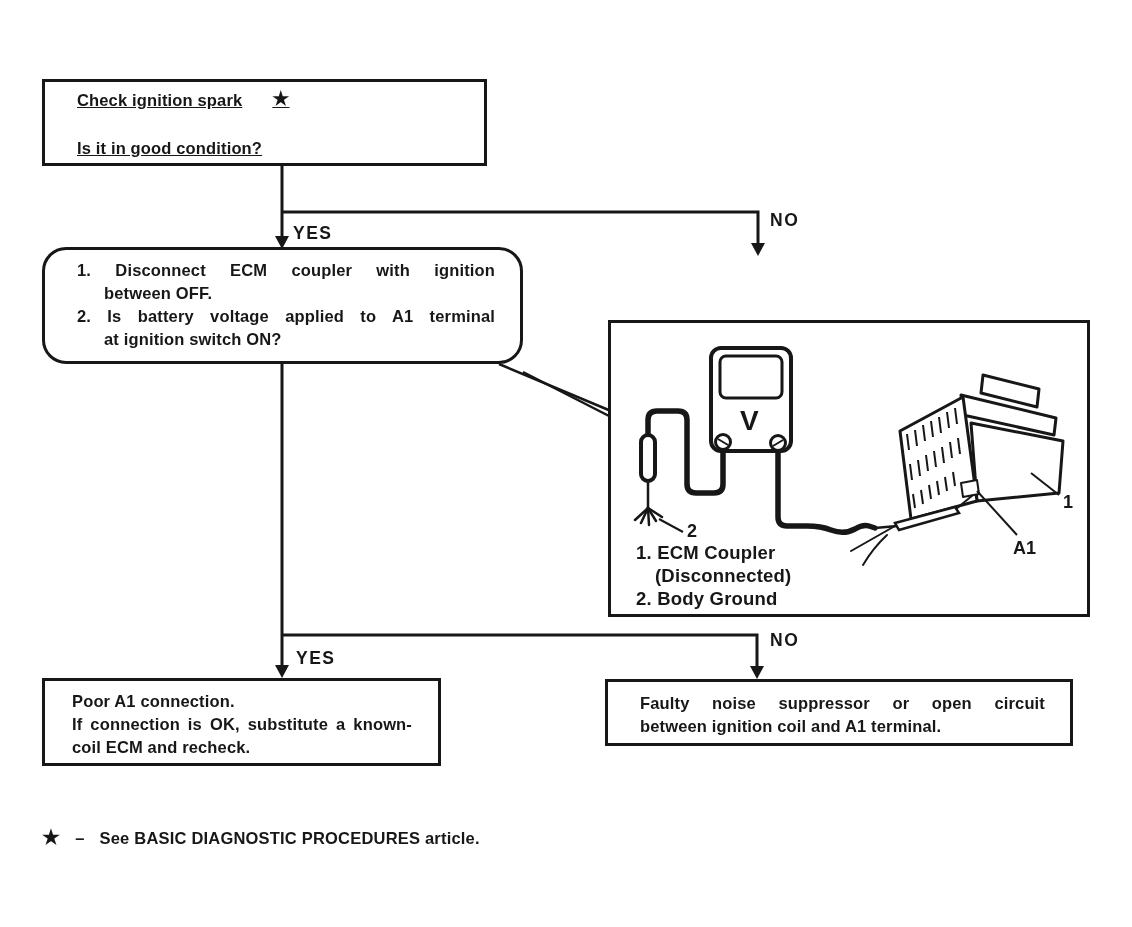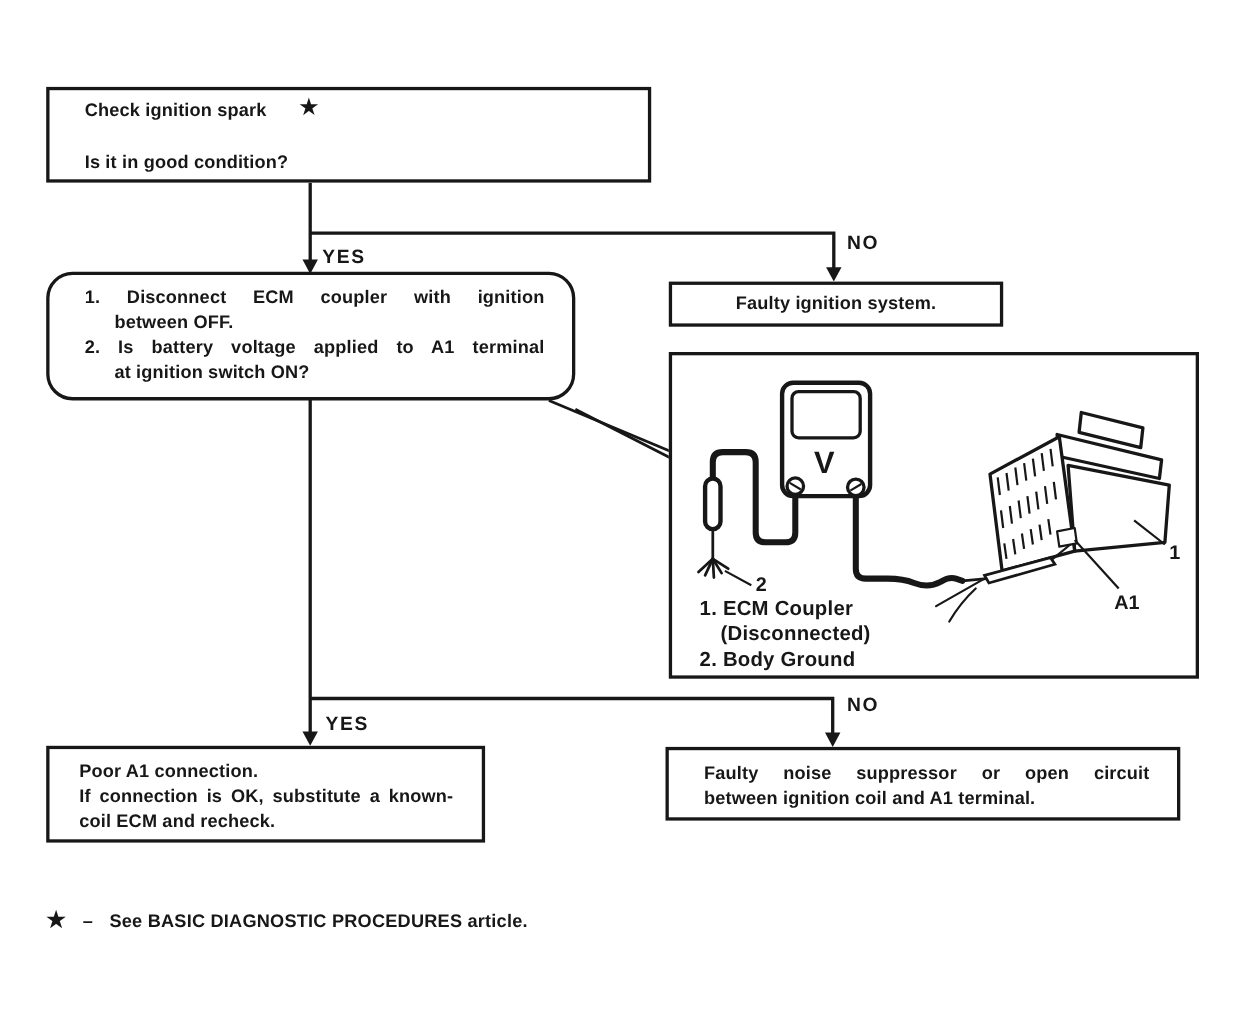--- a/index.html
+++ b/index.html
@@ -41,42 +41,39 @@
       <path d="M523 372 L 611 417" stroke-width="2.5"></path>
     </g>
     <g fill="#171717" stroke="none">
       <polygon points="275,236 289,236 282,249"></polygon>
       <polygon points="751,243 765,243 758,256"></polygon>
       <polygon points="275,665 289,665 282,678"></polygon>
       <polygon points="750,666 764,666 757,679"></polygon>
     </g>
   </svg>
 
-  <div class="fbox" style="left:42px;top:79px;width:550px;height:87px;padding:7px 12px 0 32px;">
+  <div class="fbox" style="left:42px;top:79px;width:445px;height:87px;padding:7px 12px 0 32px;text-decoration:underline;">
     <div class="btxt">
       <span>Check ignition spark</span><span class="star" style="margin-left:30px;">★</span>
     </div>
     <div class="btxt" style="margin-top:25px;">Is it in good condition?</div>
   </div>
 
   <div class="flabel" style="left:293px;top:223px;">YES</div>
   <div class="flabel" style="left:770px;top:210px;">NO</div>
   <div class="flabel" style="left:296px;top:648px;">YES</div>
   <div class="flabel" style="left:770px;top:630px;">NO</div>
 
   <div class="fbox" style="left:42px;top:247px;width:481px;height:117px;padding:9px 25px 0 32px;border-radius:24px;">
     <div class="btxt just">1. Disconnect ECM coupler with ignition</div>
     <div class="btxt ind">between OFF.</div>
     <div class="btxt just">2. Is battery voltage applied to A1 terminal</div>
     <div class="btxt ind">at ignition switch ON?</div>
   </div>
 
-  <div class="fbox" style="left:608px;top:256px;width:304px;height:41px;">
-    <div class="centerline btxt">Faulty ignition system.</div>
-  </div>
 
   <div class="fbox" style="left:608px;top:320px;width:482px;height:297px;">
     <svg width="476" height="291" viewBox="0 0 476 291">
 
       <g stroke="#171717" fill="none" stroke-linecap="round" stroke-linejoin="round">
         <path d="M112 127 L112 161 Q112 170 103 170 L85 170 Q76 170 76 161 L76 97 Q76 88 67 88 L46 88 Q37 88 37 97 L37 112" stroke-width="5.5"></path>
         <path d="M167 128 L167 194 Q167 203 176 203 L196 203 Q210 203 220 207 Q233 212 244 206 Q252 201 258 203 L264 205" stroke-width="5.5"></path>
         <path d="M264 205 L286 203" stroke-width="2.5"></path>
         <path d="M240 228 L284 203" stroke-width="2"></path>
         <path d="M252 242 Q262 225 276 212" stroke-width="2"></path>

